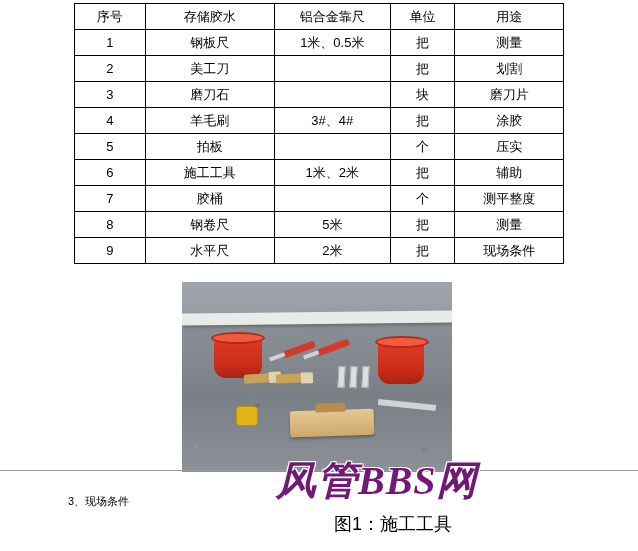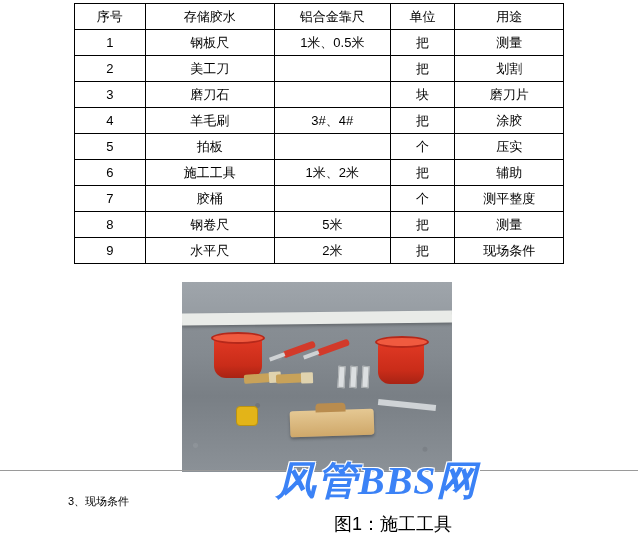--- a/index.html
+++ b/index.html
@@ -229,21 +229,21 @@
     left: 276px;
     top: 459px;
     width: 360px;
     pointer-events: none;
   }
   .wm-main {
     font-family: "Liberation Serif", serif;
     font-size: 40px;
     font-weight: bold;
     font-style: italic;
-    color: #3b82f6;
+    color: #701a75;
     letter-spacing: 1px;
     line-height: 44px;
     text-shadow: 1px 1px 0 #ffffff, -1px -1px 0 #ffffff, 1px -1px 0 #ffffff, -1px 1px 0 #ffffff;
     white-space: nowrap;
   }
   .wm-sub {
     font-family: "Liberation Serif", serif;
     font-size: 19px;
     font-weight: bold;
     font-style: italic;

